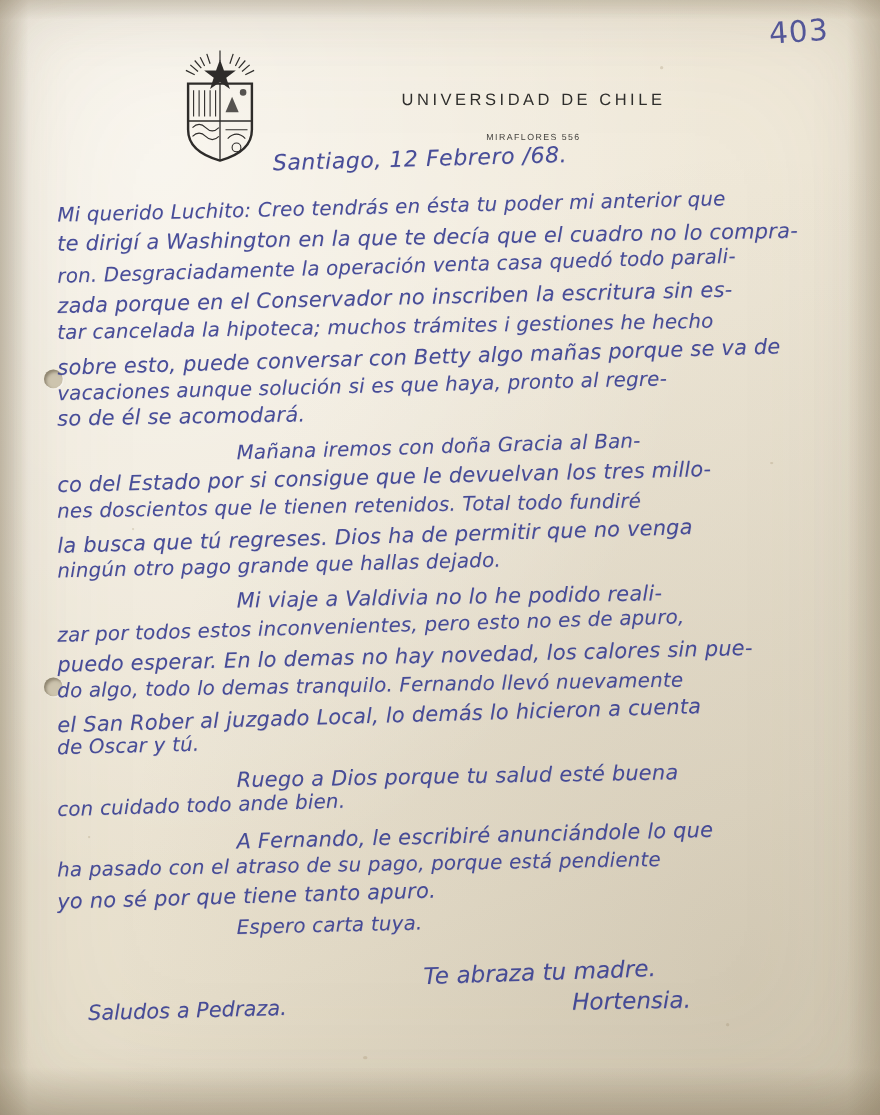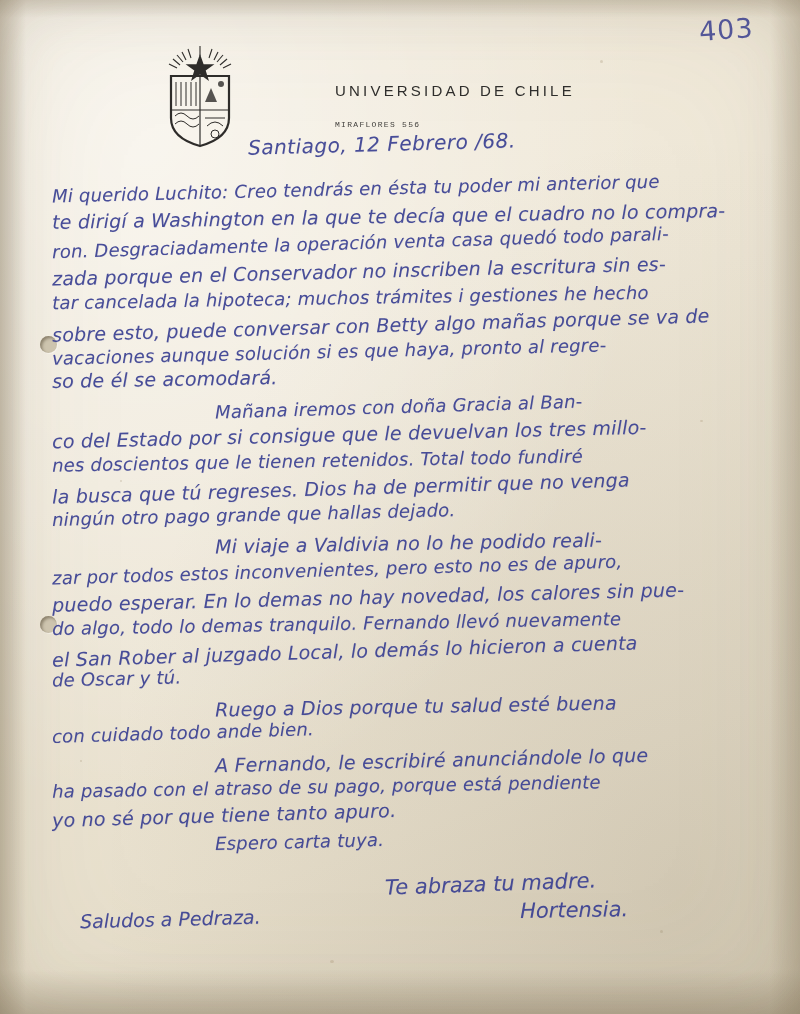--- a/index.html
+++ b/index.html
@@ -108,41 +108,41 @@
   #crest {
     position: absolute;
     left: 0;
     top: 0;
     width: 90px;
     height: 110px;
   }
   .lh-text {
     position: absolute;
     left: 180px;
-    text-align: left;
+    text-align: center;
     width: 300px;
     color: #3b3a38;
   }
   #lh-title {
     top: 42px;
     font-family: "Liberation Sans", sans-serif;
     font-size: 15px;
     letter-spacing: 3.2px;
     color: #2f2e2c;
   }
   #lh-sub1 {
     top: 65px;
     font-family: "Liberation Sans", sans-serif;
     font-size: 9.5px;
     letter-spacing: 1.1px;
     color: #3d3c39;
   }
   #lh-sub2 {
     top: 80px;
-    font-family: Liberation Mono, monospace;
+    font-family: Liberation Sans, sans-serif;
     font-size: 8px;
     letter-spacing: 1.3px;
     color: #44423f;
   }
 
   
   #handwriting {
     position: absolute;
     inset: 0;
     z-index: 9;

